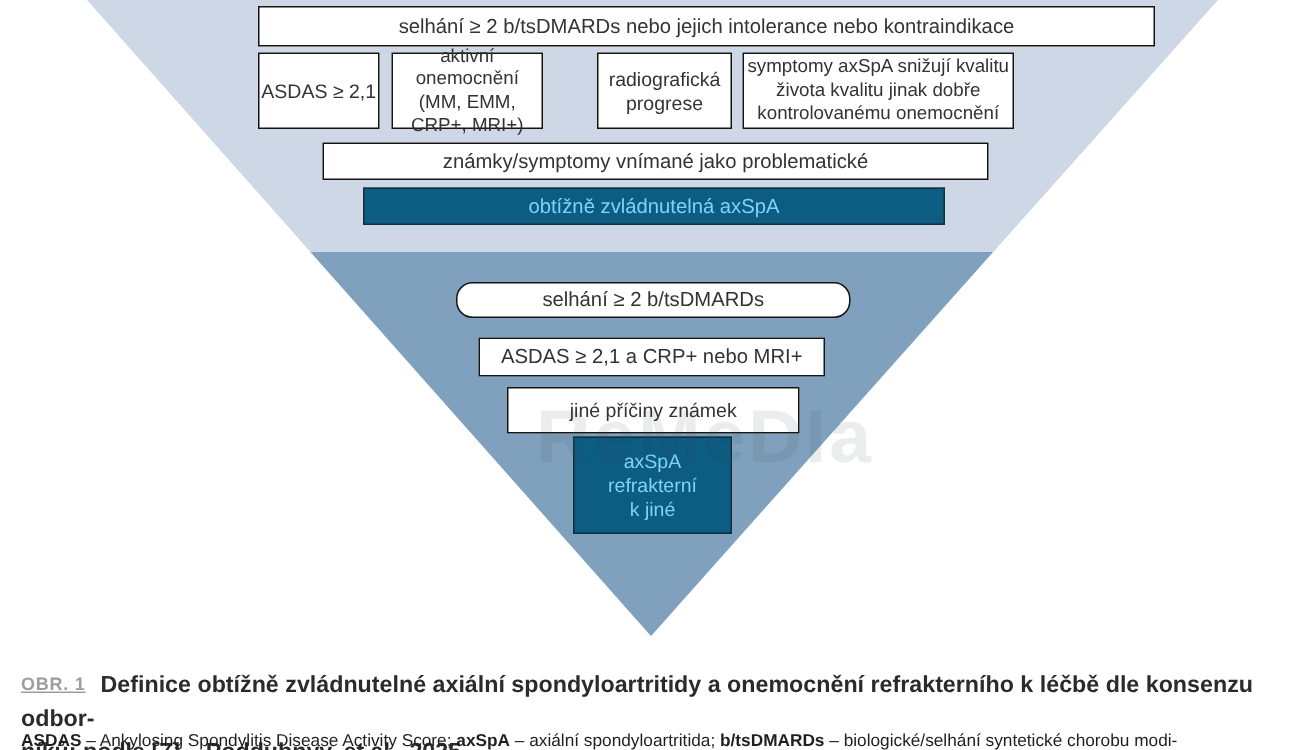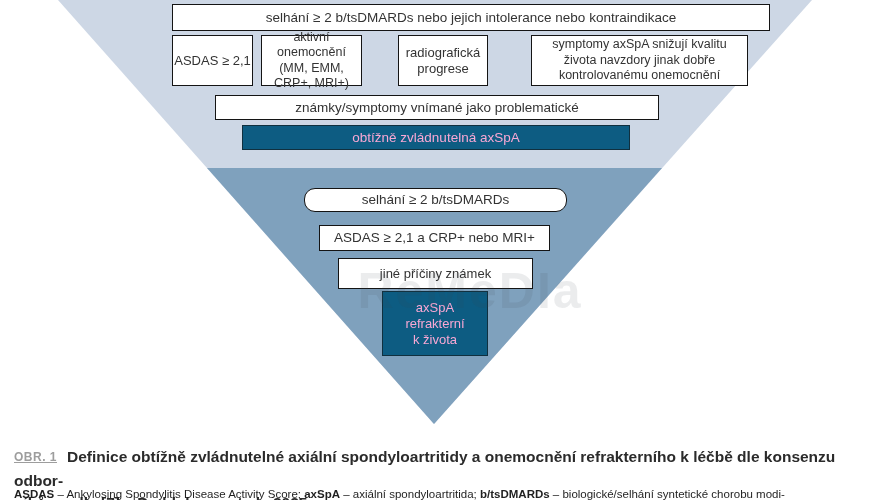--- a/index.html
+++ b/index.html
@@ -29,28 +29,28 @@
     position:absolute;
     background:#ffffff;
     border:1.5px solid #141414;
     display:flex;flex-direction:column;justify-content:center;align-items:center;
     text-align:center;
     font-size:13px;line-height:15.5px;color:#333333;
   }
   .box span{display:block;}
   .hl{
     background:var(--hl);
-    color:#f9a8d4;
+    color:#7dd3fc;
     border:1.5px solid #10303f;
   }
   #b-top-failure{left:136px;top:4px;width:598px;height:27px;font-size:13.5px;margin-left:36px;}
   #b-asdas{left:172px;top:35px;width:81px;height:51px;}
   #b-active{left:261px;top:35px;width:101px;height:51px;font-size:12.5px;}
   #b-radio{left:398px;top:35px;width:90px;height:51px;}
-  #b-sympt{left:495px;top:35px;width:217px;height:51px;font-size:12.5px;margin-left:36px;}
+  #b-sympt{left:495px;top:35px;width:181px;height:51px;font-size:12.5px;}
   #b-problematic{left:215px;top:95px;width:444px;height:25px;font-size:13.5px;}
   #b-difficult{left:242px;top:125px;width:388px;height:25px;font-size:13.5px;}
   #b-bot-failure{left:304px;top:188px;width:263px;height:24px;font-size:13.5px;border-radius:11px;}
   #b-asdas-crp{left:319px;top:225px;width:231px;height:26px;font-size:13.5px;}
   #b-other{left:338px;top:258px;width:195px;height:31px;gap:30px;}
   #b-refractory{left:382px;top:291px;width:106px;height:65px;line-height:16px;}
   .watermark{
     position:absolute;left:295px;top:218px;width:350px;
     text-align:center;font-size:50px;font-weight:bold;letter-spacing:2px;
     color:rgba(60,70,80,0.10);
@@ -92,21 +92,21 @@
     <span>CRP+, MRI+)</span>
   </div>
 
   <div class="box" id="b-radio">
     <span>radiografická</span>
     <span>progrese</span>
   </div>
 
   <div class="box" id="b-sympt">
     <span>symptomy axSpA snižují kvalitu</span>
-    <span>života navzdory jinak dobře</span>
+    <span>života kvalitu jinak dobře</span>
     <span>kontrolovanému onemocnění</span>
   </div>
 
   <div class="box" id="b-problematic">
     <span>známky/symptomy vnímané jako problematické</span>
   </div>
 
   <div class="box hl" id="b-difficult">
     <span>obtížně zvládnutelná axSpA</span>
   </div>
@@ -119,21 +119,21 @@
     <span>ASDAS ≥ 2,1 a CRP+ nebo MRI+</span>
   </div>
 
   <div class="box" id="b-other">
     <span>jiné příčiny známek</span>
   </div>
 
   <div class="box hl" id="b-refractory">
     <span>axSpA</span>
     <span>refrakterní</span>
-    <span>k života</span>
+    <span>k jiné</span>
   </div>
 
   <div class="watermark">ReMeDIa</div>
 </div>
 
 <div class="caption">
   <span class="cap-label">OBR. 1</span><span>Definice obtížně zvládnutelné axiální spondyloartritidy a onemocnění refrakterního k léčbě dle konsenzu odbor-</span>
   <span class="cap-line2">níků; podle [7] – Poddubnyy, et al., 2025.</span>
 </div>
 

